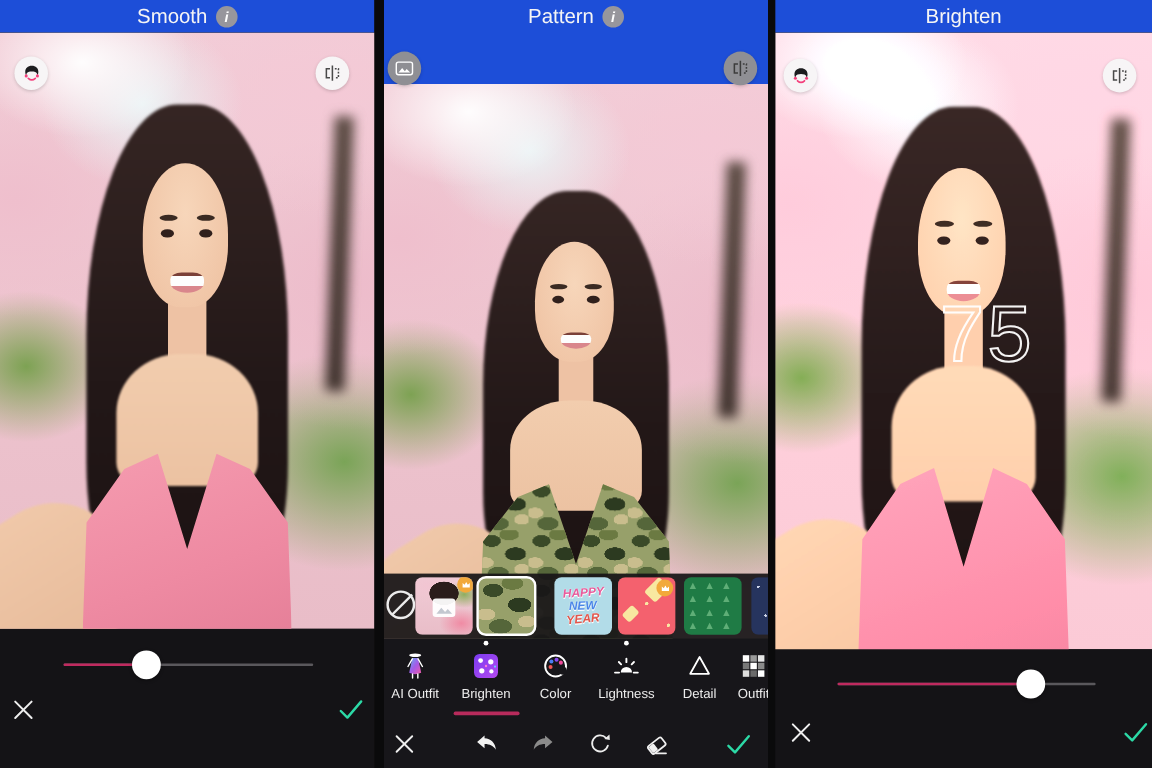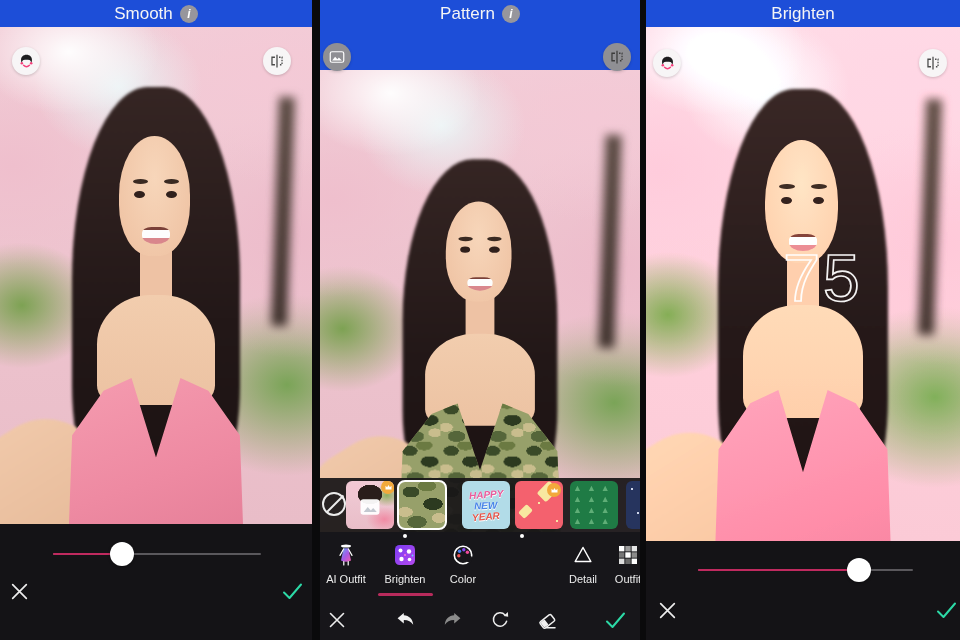--- a/index.html
+++ b/index.html
@@ -300,20 +300,30 @@
           <circle cx="18.8" cy="16.8" r="3.4" fill="#17161a"></circle>
           <circle cx="9.5" cy="9.2" r="1.7" fill="#4a7df0"></circle>
             <circle cx="13.8" cy="7.8" r="1.7" fill="#8a4af0"></circle>
           <circle cx="17.4" cy="10.2" r="1.7" fill="#f04a9b"></circle>
             <circle cx="8.8" cy="13.8" r="1.7" fill="#f05555"></circle>
         </svg>
       </span>
       <span class="tab-label">Color</span>
     </div>
 
+    <div class="tab" style="left:173px;">
+      <span class="tab-icon">
+        <svg width="26" height="26" viewBox="0 0 26 26">
+          <path d="M3.5 18.5h3.4M19.1 18.5h3.4" stroke="#fff" stroke-width="1.6" stroke-linecap="round"></path>
+          <path d="M8.3 18.5a4.7 4.7 0 0 1 9.4 0z" fill="#fff"></path>
+          <path d="M13 9.8V7M8.6 11.6 6.7 9.7M17.4 11.6l1.9-1.9" stroke="#fff" stroke-width="1.6" stroke-linecap="round"></path>
+        </svg>
+      </span>
+      <span class="tab-label">Lightness</span>
+    </div>
 
     <div class="tab" style="left:234px;">
       <span class="tab-icon">
         <svg width="26" height="26" viewBox="0 0 26 26">
           <path d="M13 5.5 20.8 19.5H5.2z" fill="none" stroke="#fff" stroke-width="1.5" stroke-linejoin="round"></path>
         </svg>
       </span>
       <span class="tab-label">Detail</span>
     </div>
 

